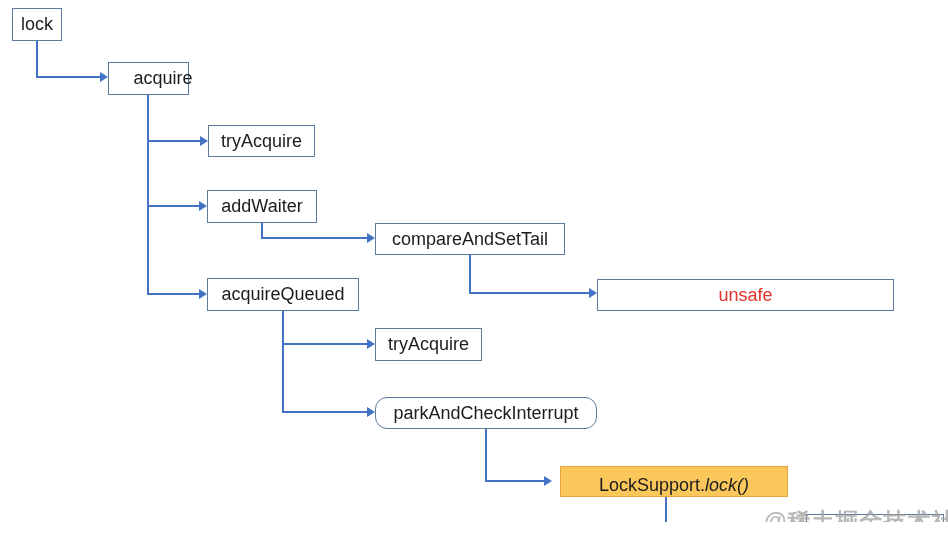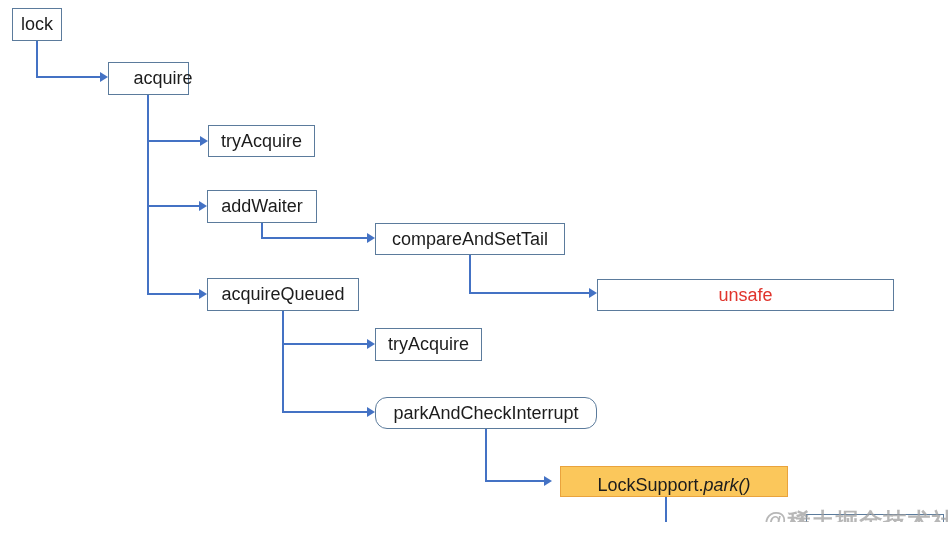--- a/index.html
+++ b/index.html
@@ -142,21 +142,21 @@
   <div class="node" style="left:375px; top:328px; width:107px; height:33px;">
     <span>tryAcquire</span>
   </div>
 
   <div class="node" style="left:375px; top:397px; width:222px; height:32px;border-radius:12px;">
     <span>parkAndCheckInterrupt</span>
   </div>
 
   <div class="node highlight" style="left:560px; top:466px; width:228px; height:31px;align-items:flex-end;">
     <span>LockSupport.</span>
-      <span class="italic">park()</span>
+      <span class="italic">lock()</span>
   </div>
 
   <div class="node" style="left:806px; top:514px; width:138px; height:36px; font-size:20px;">
     <span class="red">UNSAFE</span>
       <span>.lock</span>
   </div>
 
   <div class="watermark">@稀土掘金技术社区</div>
 
 </div>

